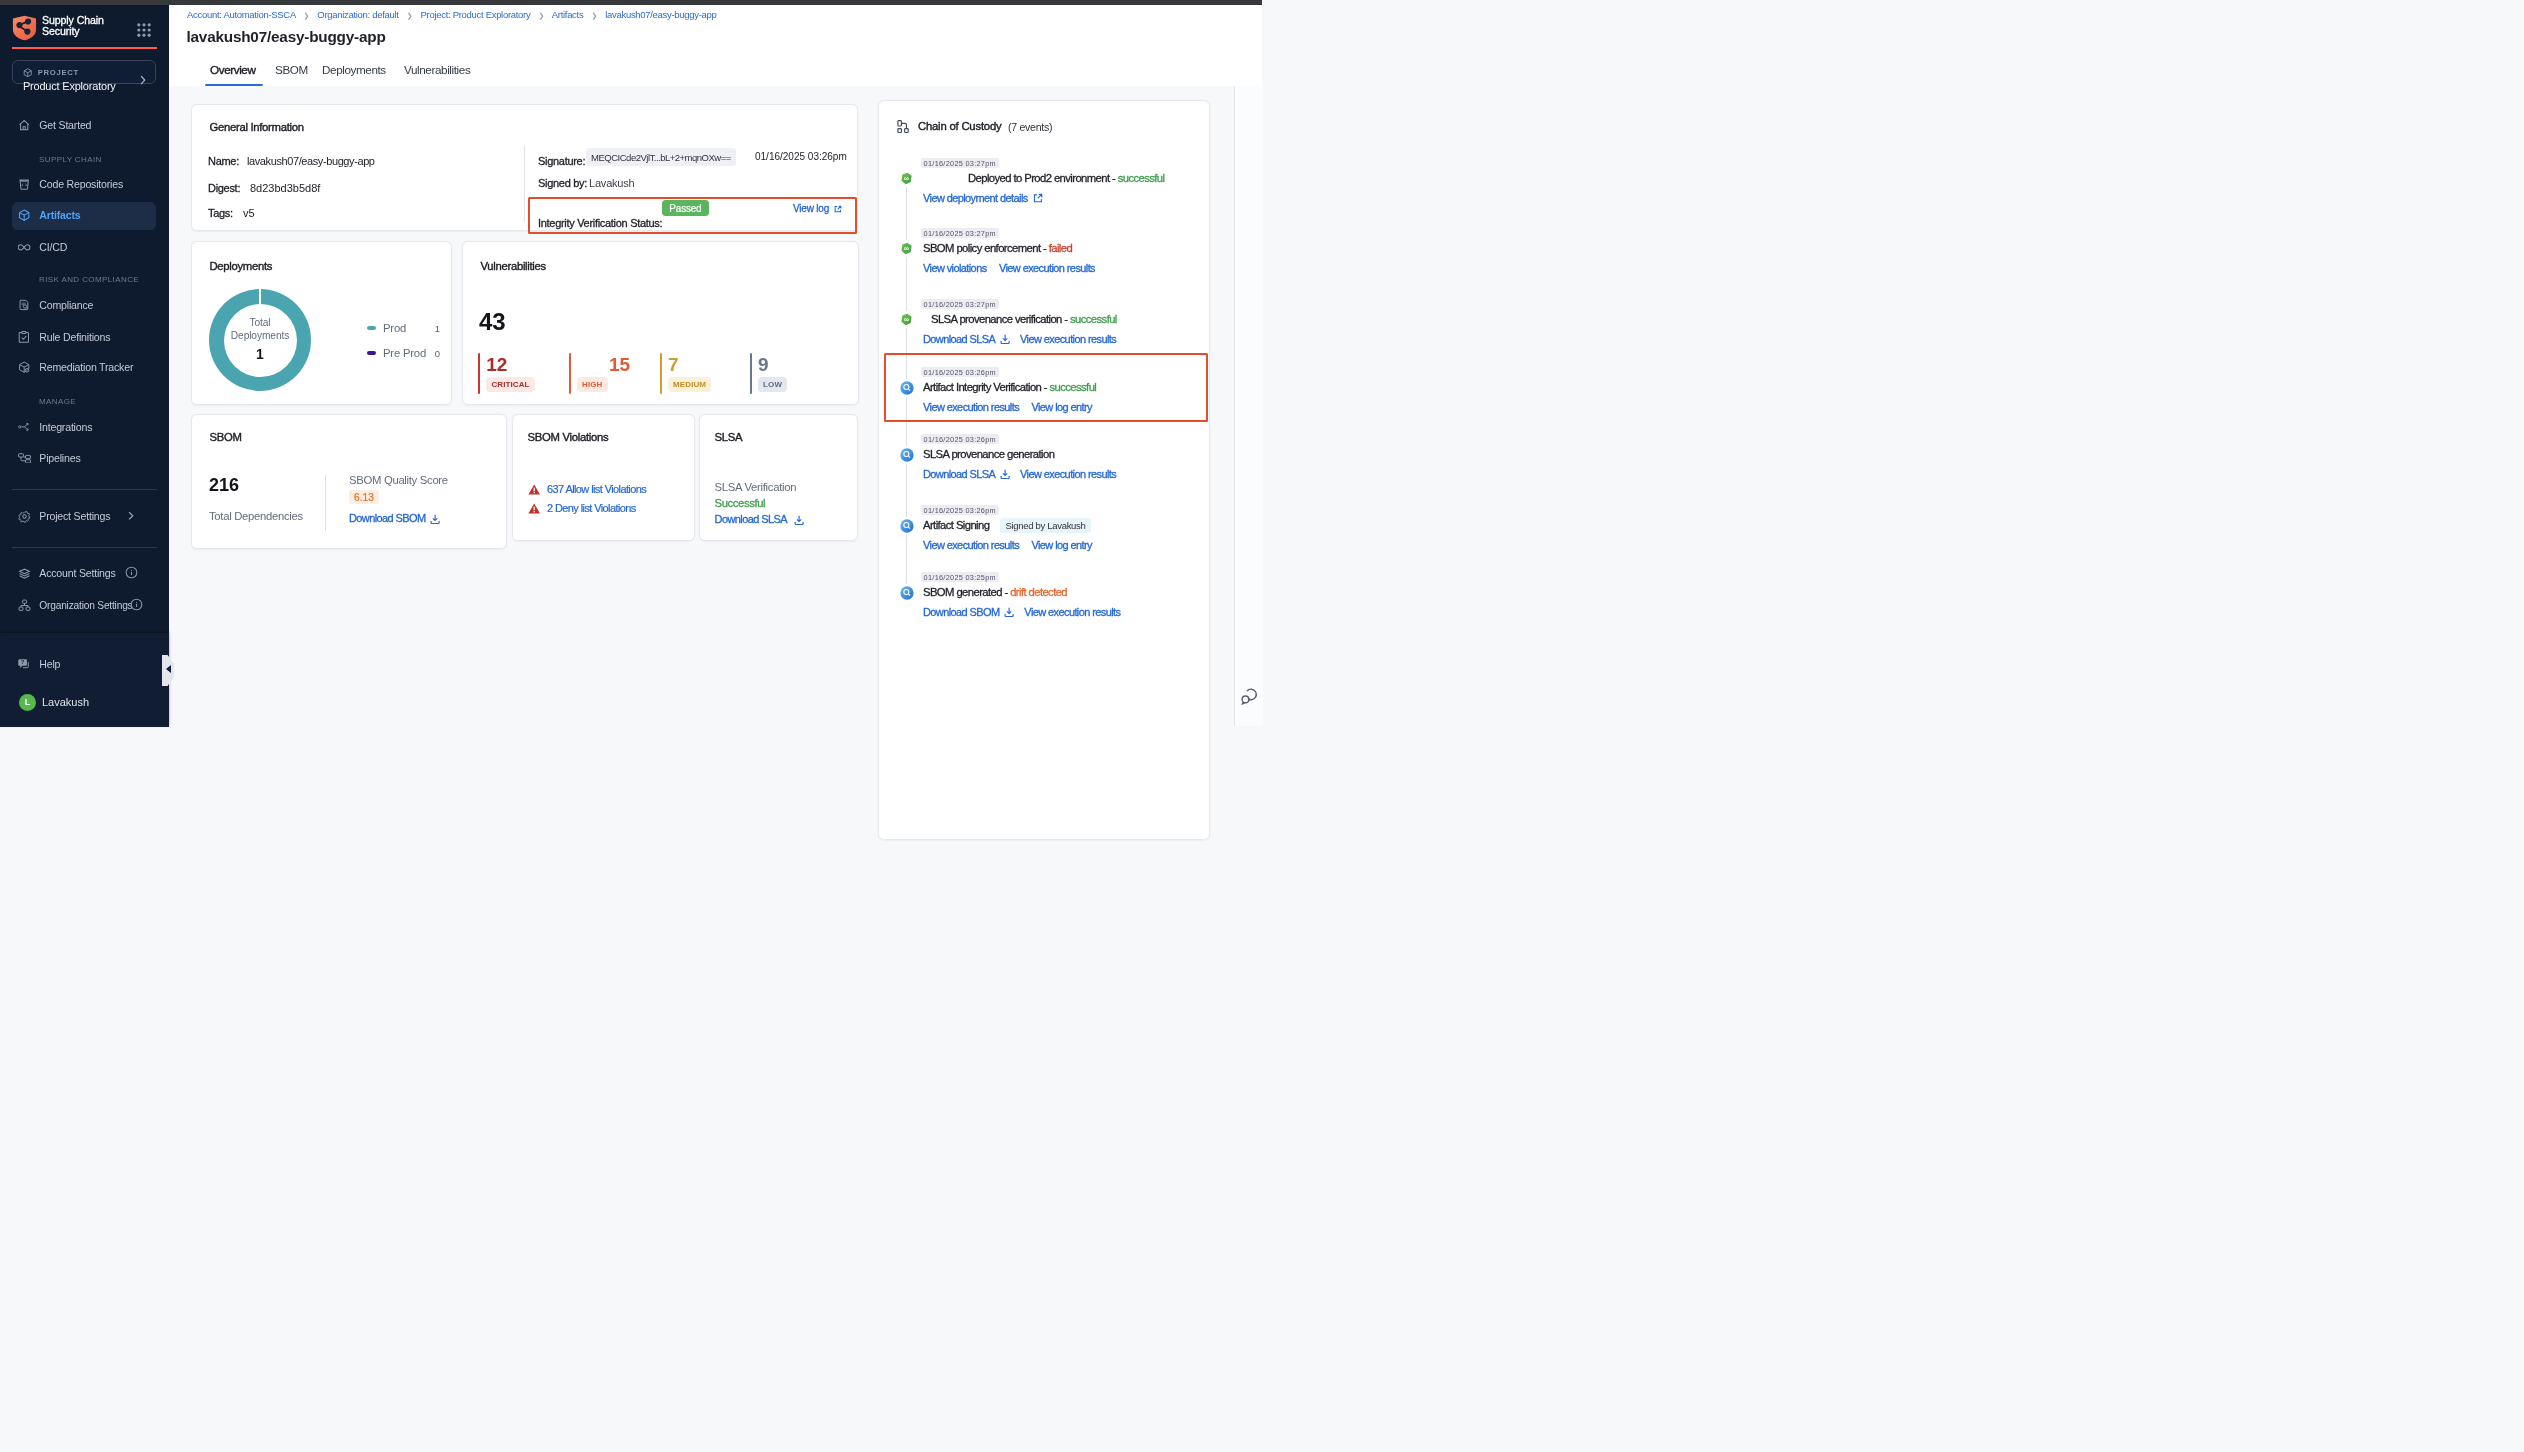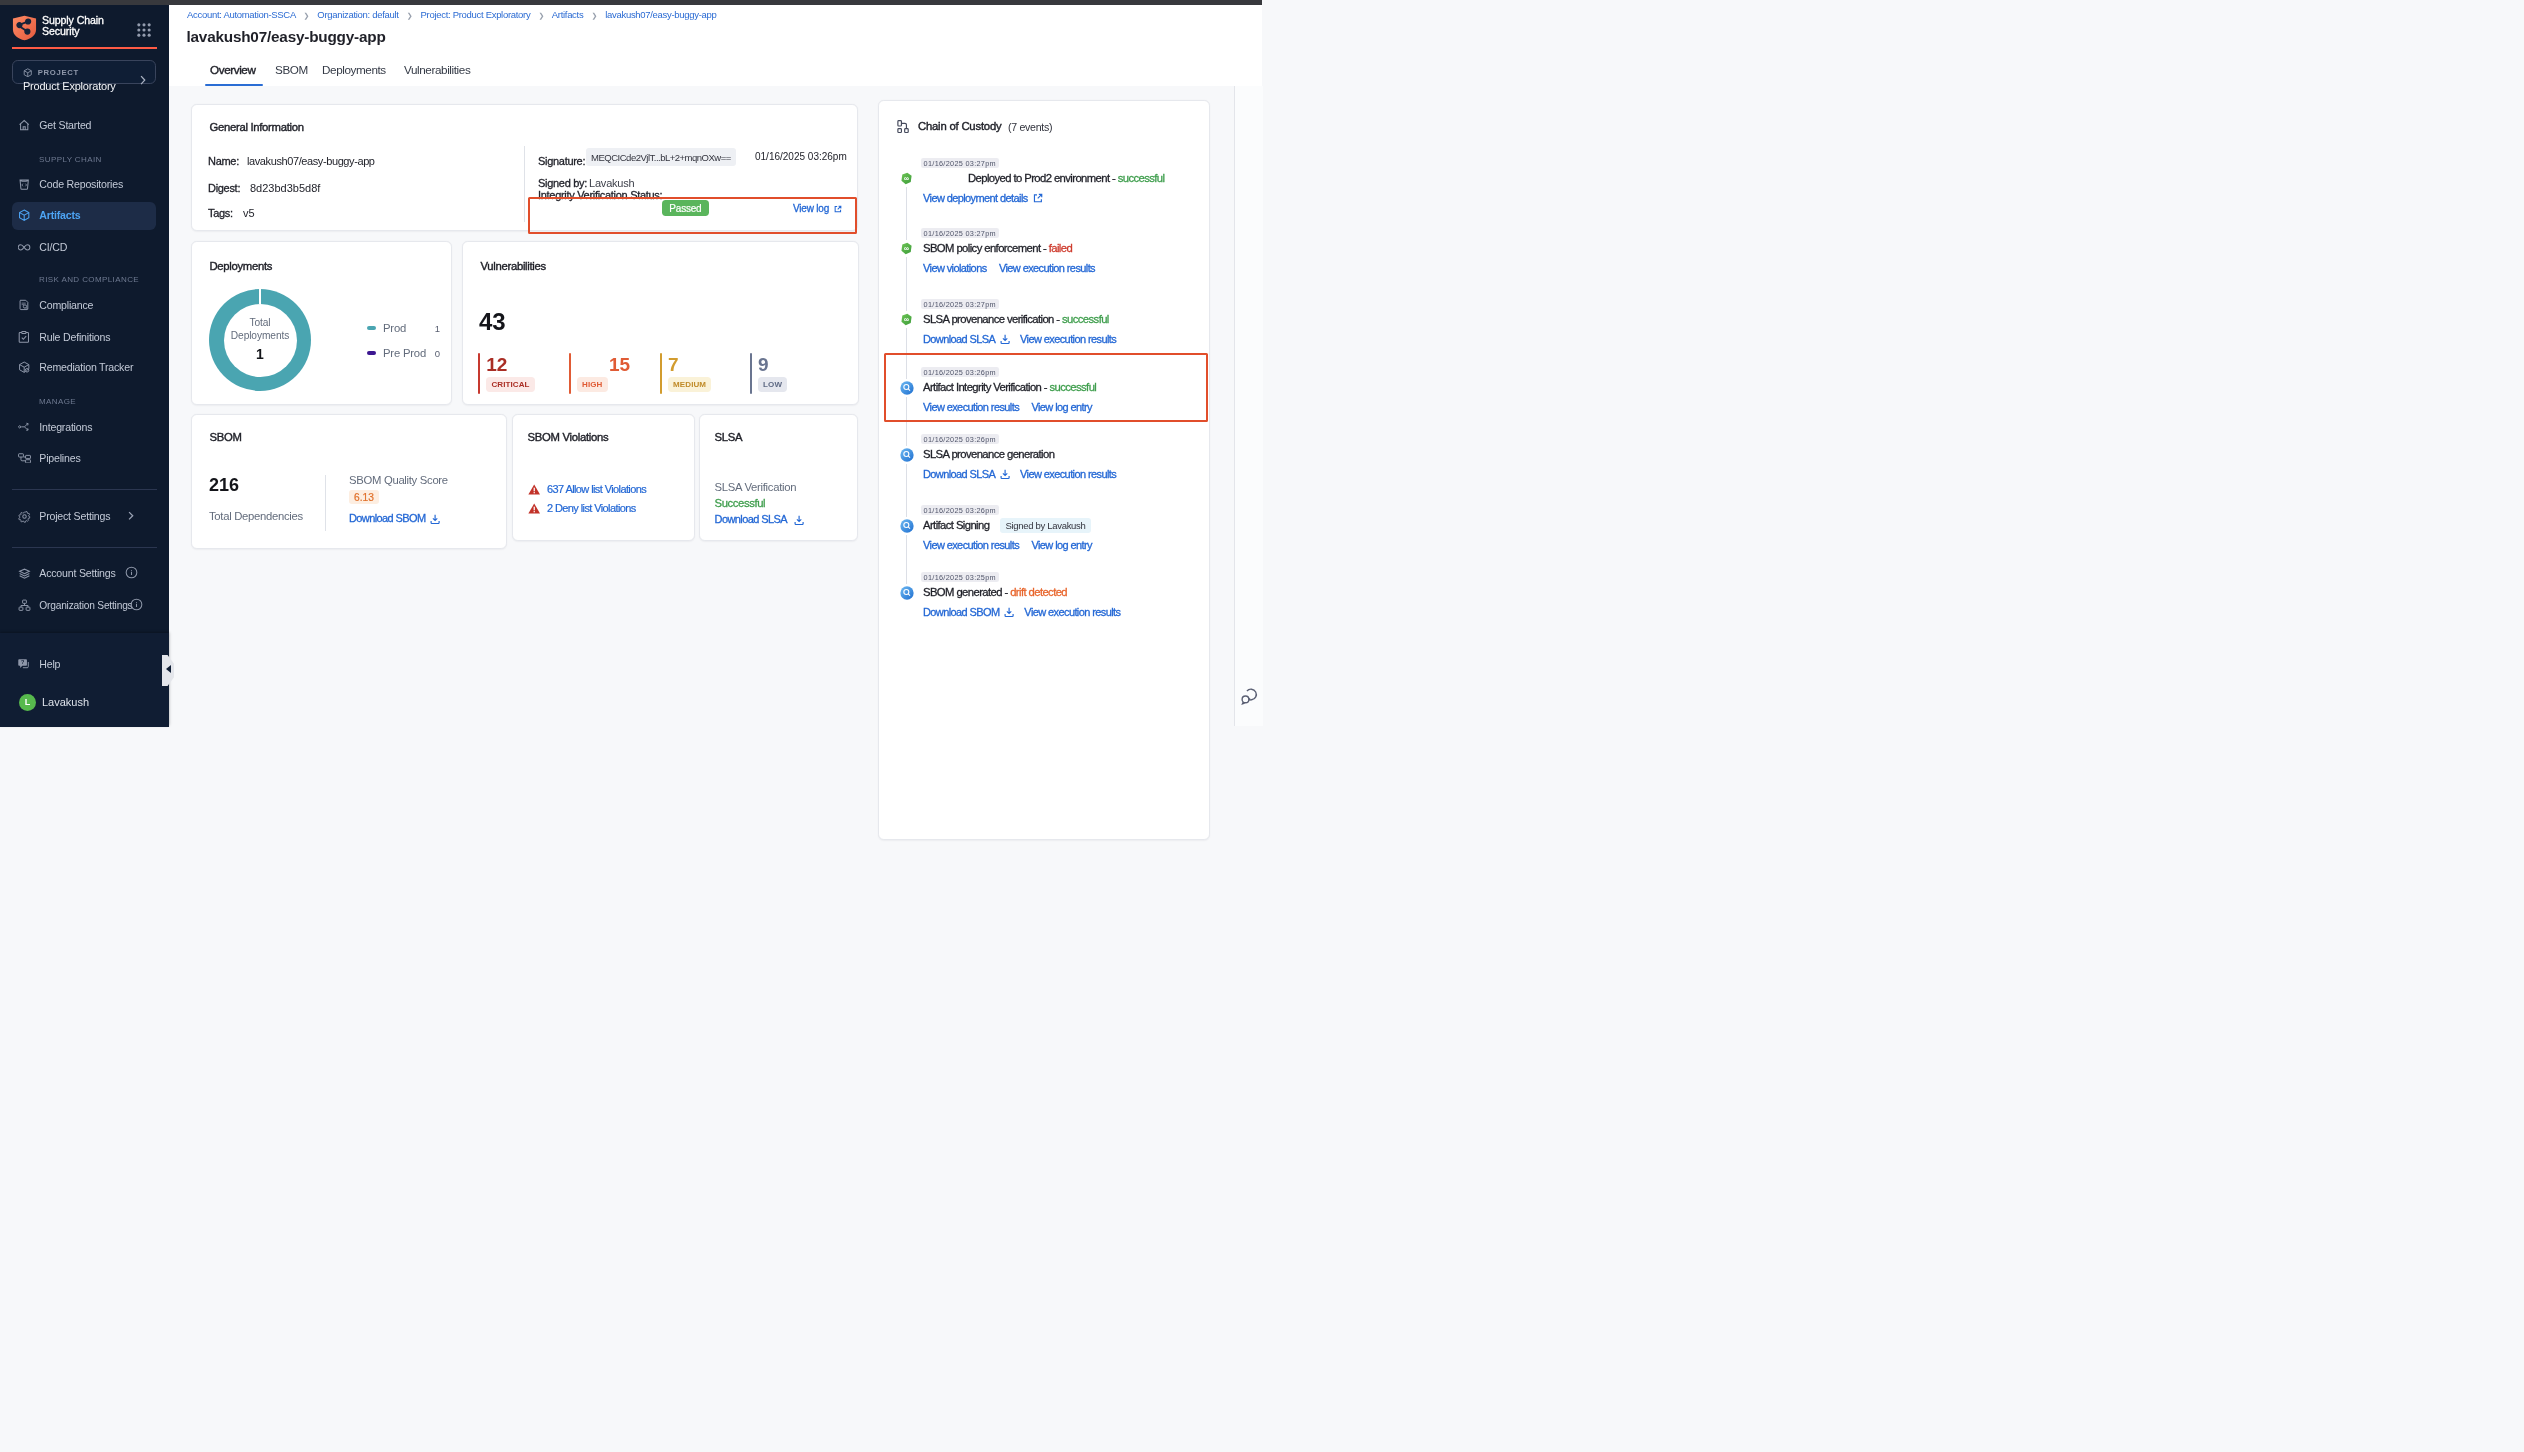--- a/index.html
+++ b/index.html
@@ -253,21 +253,21 @@
   <div class="abs lbl" style="left:16px; top:77px; font-size:11px; color:#23242c;">Digest:</div>
   <div class="abs" style="left:58px; top:77px; font-size:11px; color:#23242c;">8d23bd3b5d8f</div>
   <div class="abs lbl" style="left:16px; top:102px; font-size:11px; color:#23242c;">Tags:</div>
   <div class="abs" style="left:51px; top:102px; font-size:11px; color:#23242c;">v5</div>
   <div class="abs" style="left:332px; top:41px; width:0.7px; height:76px; background:#dfe2e8;"></div>
   <div class="abs lbl" style="left:346px; top:50px; font-size:11px; color:#23242c;">Signature:</div>
   <div class="abs" style="left:394px; top:43px; background:#eef0f4; border-radius:2.9px; padding:3.7px 5.1px; font-size:9.5px; letter-spacing:-0.5px; color:#33343e; white-space:nowrap;">MEQCICde2VjlT...bL+2+mqnOXw==</div>
   <div class="abs" style="left:563px; top:46px; font-size:10px; color:#23242c; white-space:nowrap;">01/16/2025 03:26pm</div>
   <div class="abs lbl" style="left:346px; top:72px; font-size:11px; color:#23242c;">Signed by:</div>
   <div class="abs" style="left:397px; top:72px; font-size:11px; letter-spacing:-0.2px; color:#3c3f49;">Lavakush</div>
-  <div class="abs lbl" style="left:346px; top:84px; font-size:11px; color:#23242c; white-space:nowrap;">Integrity Verification Status:</div>
+  <div class="abs lbl" style="left:346px; top:112px; font-size:11px; color:#23242c; white-space:nowrap;">Integrity Verification Status:</div>
   <div class="abs" style="left:470px; top:95px; background:#5ab55c; color:#fff; border-radius:3.7px; padding:2.6px 7.3px; font-size:10px; -webkit-text-stroke:0.2px; letter-spacing:-0.2px;">Passed</div>
   <div class="abs" style="left:601px; top:98px; font-size:10px; white-space:nowrap;"><span class="link" style="letter-spacing:-0.2px;">View log</span></div>
   <svg class="abs" style="left:642px; top:100px;" width="8" height="8" viewBox="0 0 14 14" fill="none" stroke="#2468d5" stroke-width="1.8">
       <path d="M5.5 2.5 H2 V12 H11.5 V8.5 M8 2 H12 V6 M12 2 L6.5 7.5"></path>
     </svg>
 </div>
 
 <div class="abs" style="left:528px; top:197px; width:329px; height:37px; border:2.2px solid #e14e2b; border-radius:1.5px; z-index:20;"></div>
 
 <div class="card" style="left:191px; top:241px; width:261px; height:164px;">
@@ -399,21 +399,21 @@
           <defs>
             <linearGradient id="gg272" x1="0" y1="0" x2="1" y2="1">
               <stop offset="0" stop-color="#6cc353"></stop>
               <stop offset="1" stop-color="#3f9e3c"></stop>
             </linearGradient>
           </defs>
           <path d="M9 0.8 L15.5 4.4 V13 L9 17.2 L2.5 13 V4.4 Z" fill="url(#gg272)" transform="rotate(8 9 9)"></path>
           <text x="9" y="12.2" font-size="10.5" font-weight="bold" fill="#fff" text-anchor="middle">∞</text>
         </svg>
       </div>
-      <div class="ev-title" style="left:44px; top:212px;">SLSA provenance verification - <span style="color:#3f9e4d;">successful</span></div>
+      <div class="ev-title" style="left:52px; top:212px;">SLSA provenance verification - <span style="color:#3f9e4d;">successful</span></div>
       <div class="ev-links" style="left:44px; top:232px;"><span class="lnk">Download SLSA</span><svg style="vertical-align:-1.5px; margin-left:4.4px;" width="10.2" height="10.2" viewBox="0 0 14 14" fill="none" stroke="#2468d5" stroke-width="1.6">
           <path d="M7 1 V8.5 M4 6 L7 9 L10 6 M1.5 9.5 V12 a1 1 0 0 0 1 1 h9 a1 1 0 0 0 1 -1 V9.5"></path>
         </svg><span style="display:inline-block;width:10.2px;"></span><span class="lnk">View execution results</span></div>
       <div class="ts-pill" style="left:42px; top:266px;">01/16/2025 03:26pm</div>
       <div class="abs" style="left:21px; top:278px; background:#fff; padding:2.2px 0;">
         <svg class="icon-b" width="14" height="14" viewBox="0 0 19 19">
           <defs>
             <linearGradient id="bg365" x1="0" y1="0" x2="1" y2="1">
               <stop offset="0" stop-color="#6db9f2"></stop>
               <stop offset="1" stop-color="#1f6fd0"></stop>

